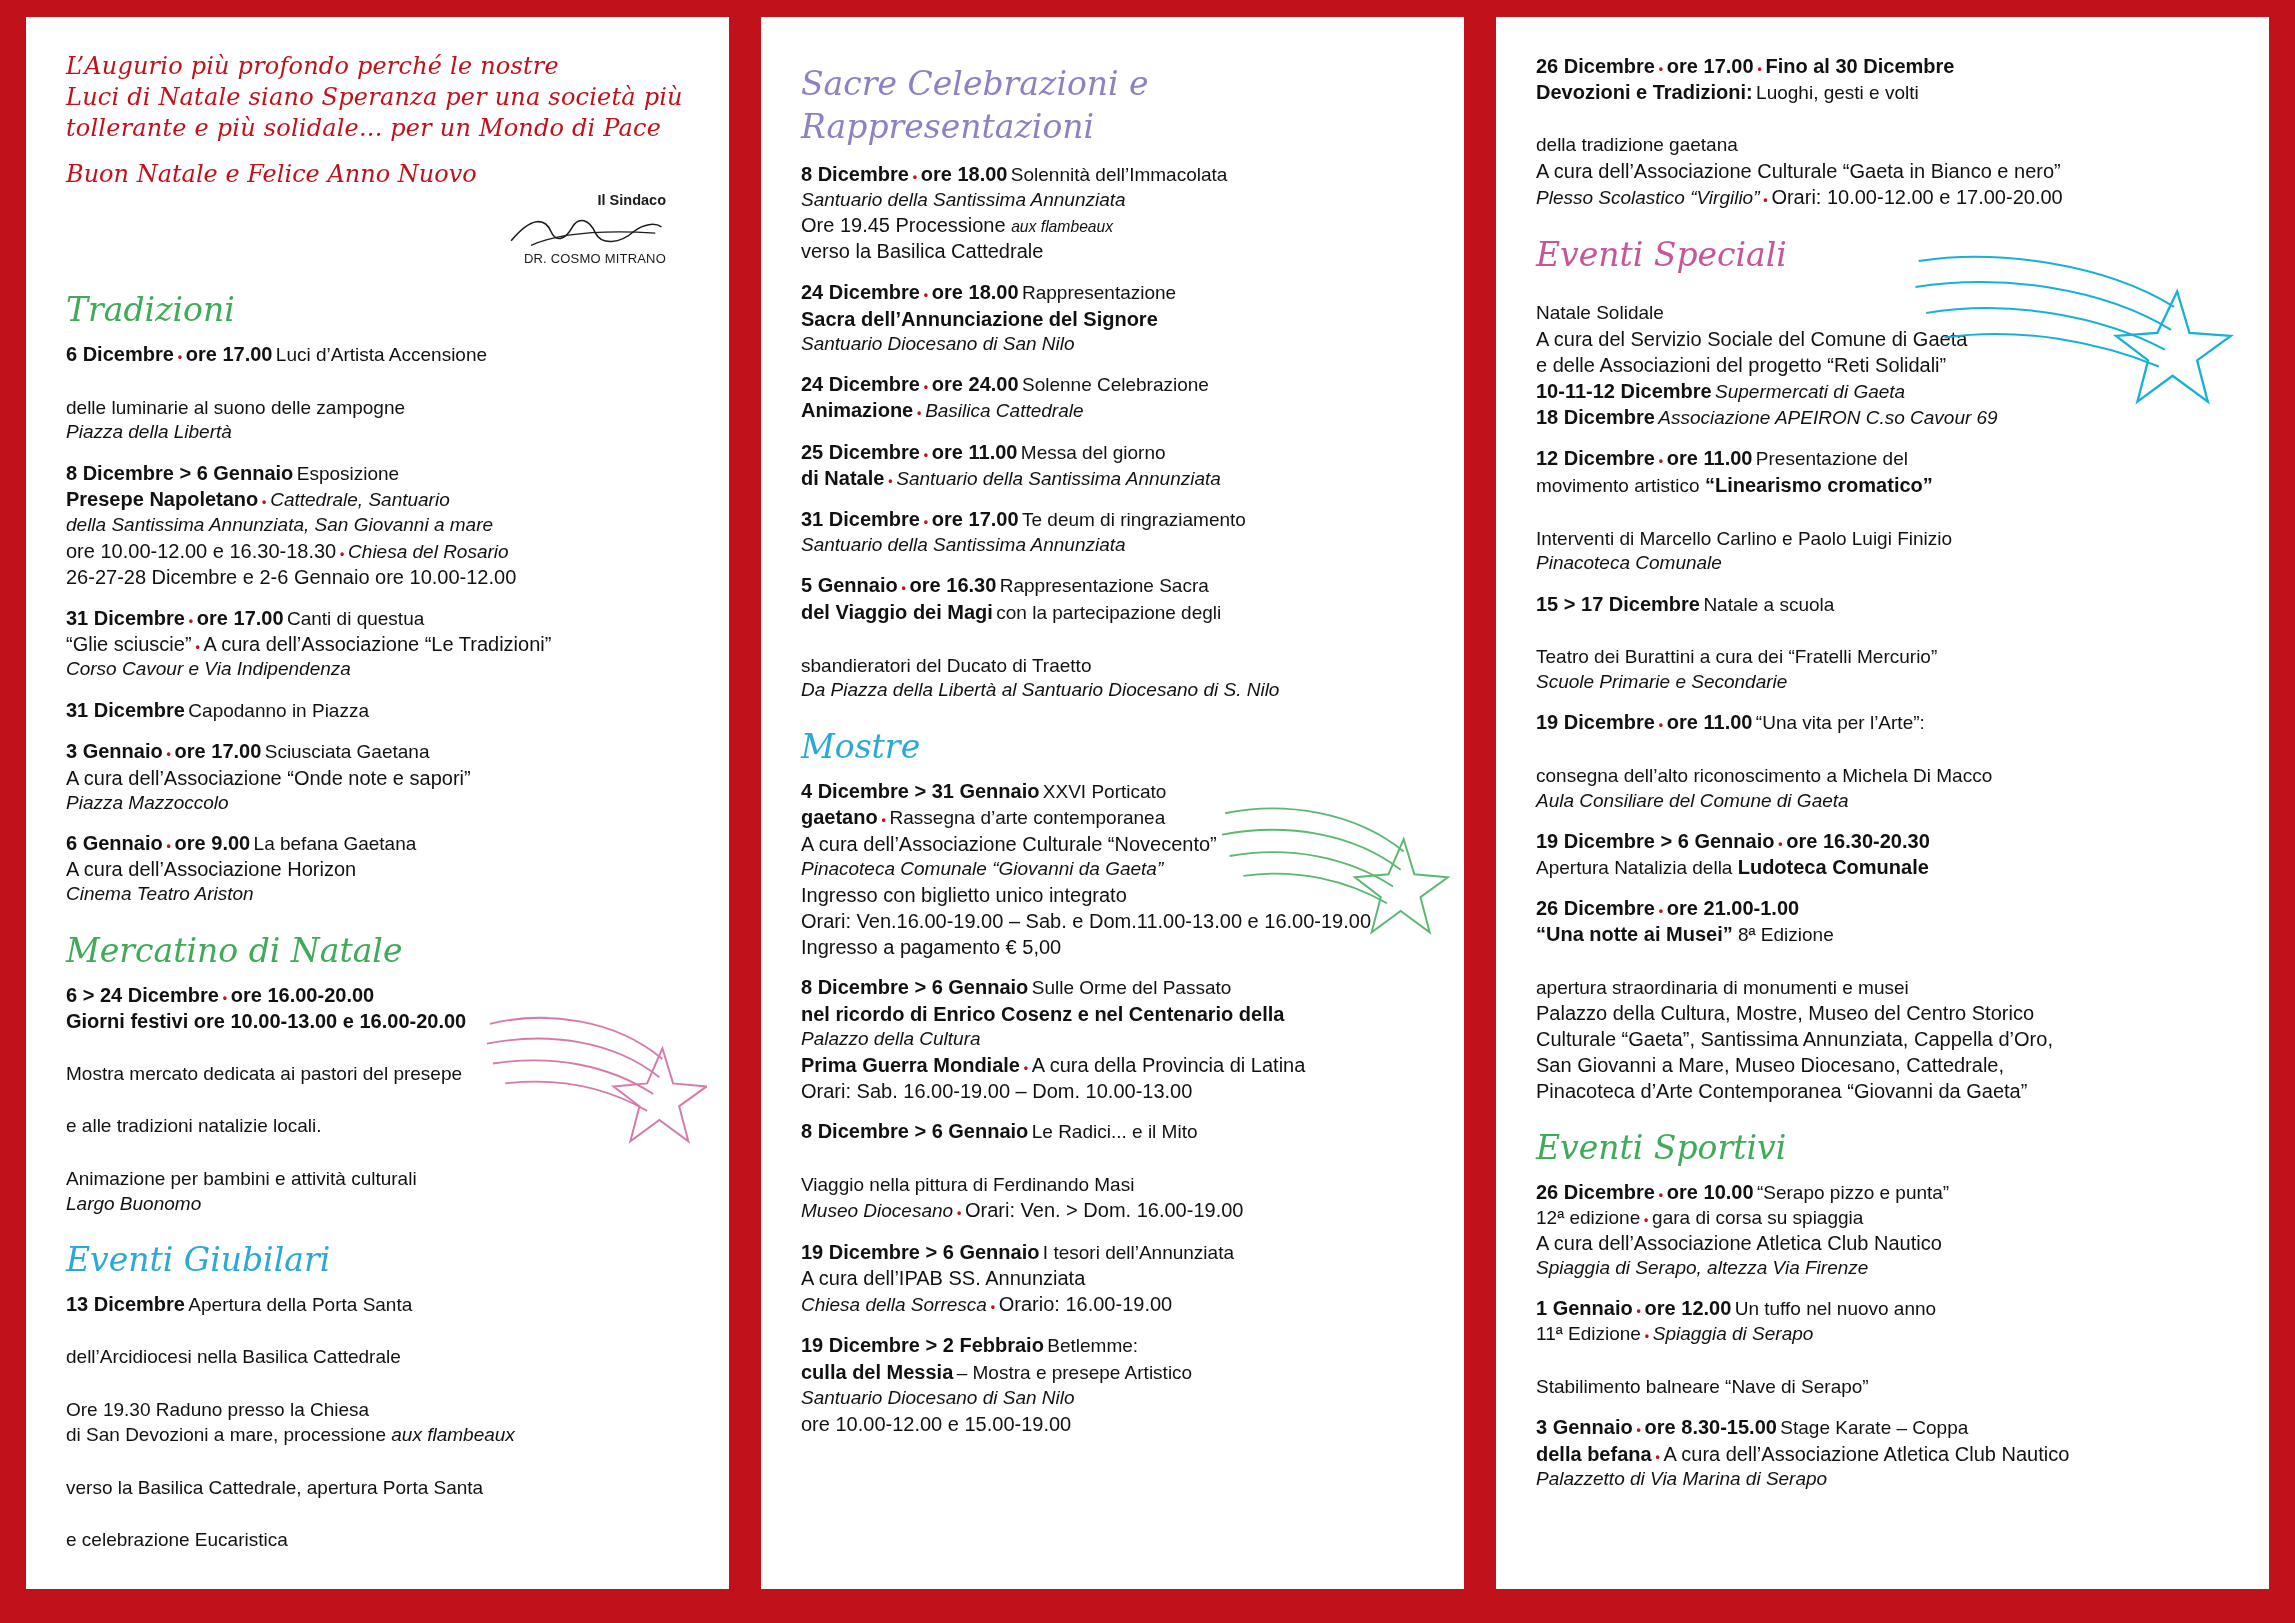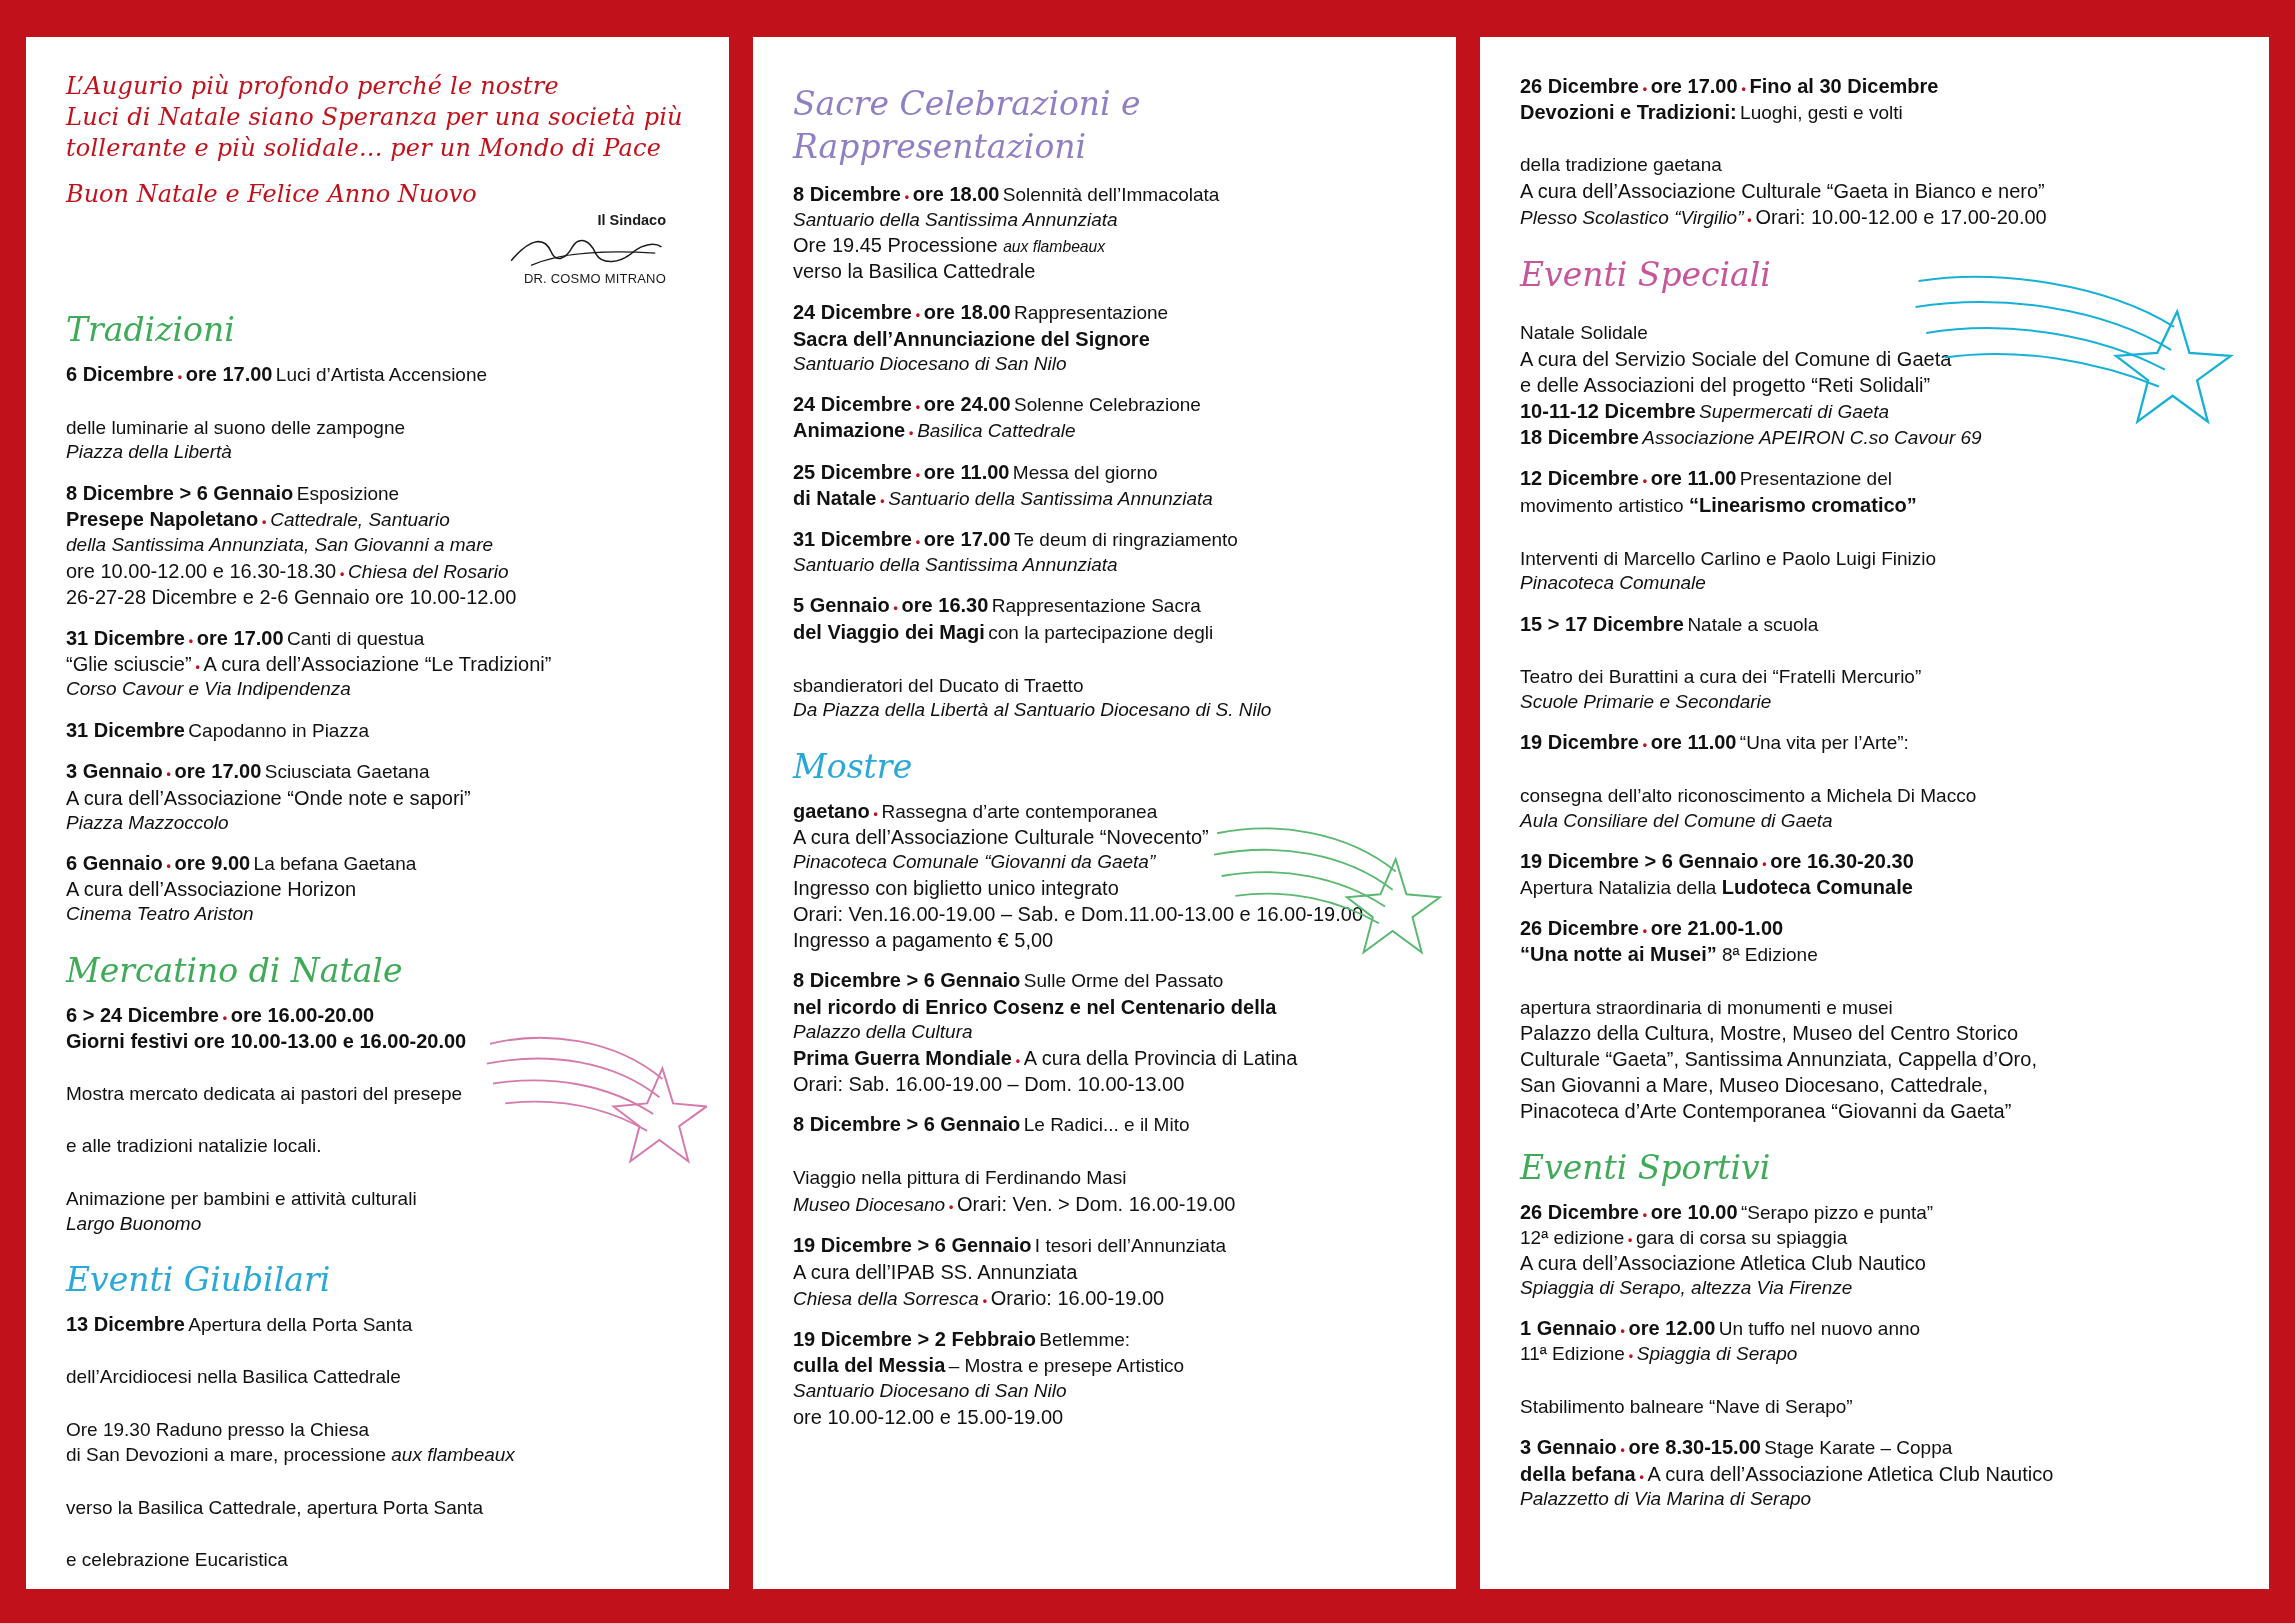--- a/index.html
+++ b/index.html
@@ -9,22 +9,22 @@
     height: 1623px;
     background: #c1121c;
     font-family: "Liberation Sans", sans-serif;
     overflow: hidden;
   }
   .page {
     position: relative;
     width: 2295px;
     height: 1623px;
     display: flex;
-    gap: 24px;
-    padding: 37px 26px 34px 26px;
+    gap: 32px;
+    padding: 17px 26px 34px 26px;
   }
   .col {
     background: #ffffff;
     flex: 1 1 0;
     padding: 34px 40px 23px 40px;
     position: relative;
     overflow: hidden;
   }
   .col-1 { flex: 0 0 703px; }
   .col-2 { flex: 0 0 703px; }
@@ -235,20 +235,21 @@
     <div class="entry">
       <span class="ln"><span class="b">5 Gennaio</span><span class="dot">•</span><span class="b">ore 16.30</span> <span class="n">Rappresentazione Sacra</span></span>
       <span class="ln"><span class="b">del Viaggio dei Magi</span> <span class="n">con la partecipazione degli</span></span>
       <span class="ln n">sbandieratori del Ducato di Traetto</span>
       <span class="ln i">Da Piazza della Libertà al Santuario Diocesano di S. Nilo</span>
     </div>
 
     <h2 class="sect script c-blue">Mostre</h2>
 
     <div class="entry">
+      <span class="ln"><span class="b">4 Dicembre &gt; 31 Gennaio</span> <span class="n">XXVI Porticato</span></span>
       <span class="ln"><span class="b">gaetano</span><span class="dot">•</span><span class="n">Rassegna d’arte contemporanea</span></span>
       <span class="ln s">A cura dell’Associazione Culturale “Novecento”</span>
       <span class="ln i">Pinacoteca Comunale “Giovanni da Gaeta”</span>
       <span class="ln s">Ingresso con biglietto unico integrato</span>
       <span class="ln s">Orari: Ven.16.00-19.00 – Sab. e Dom.11.00-13.00 e 16.00-19.00</span>
       <span class="ln s">Ingresso a pagamento € 5,00</span>
     </div>
 
     <div class="entry">
       <span class="ln"><span class="b">8 Dicembre &gt; 6 Gennaio</span> <span class="n">Sulle Orme del Passato</span></span>

